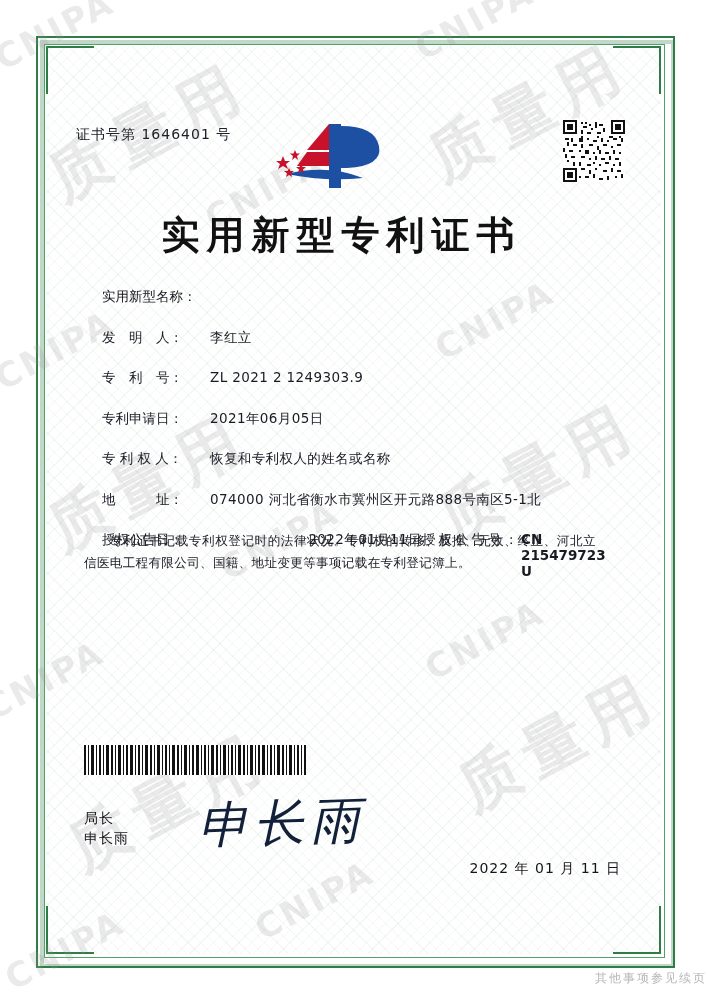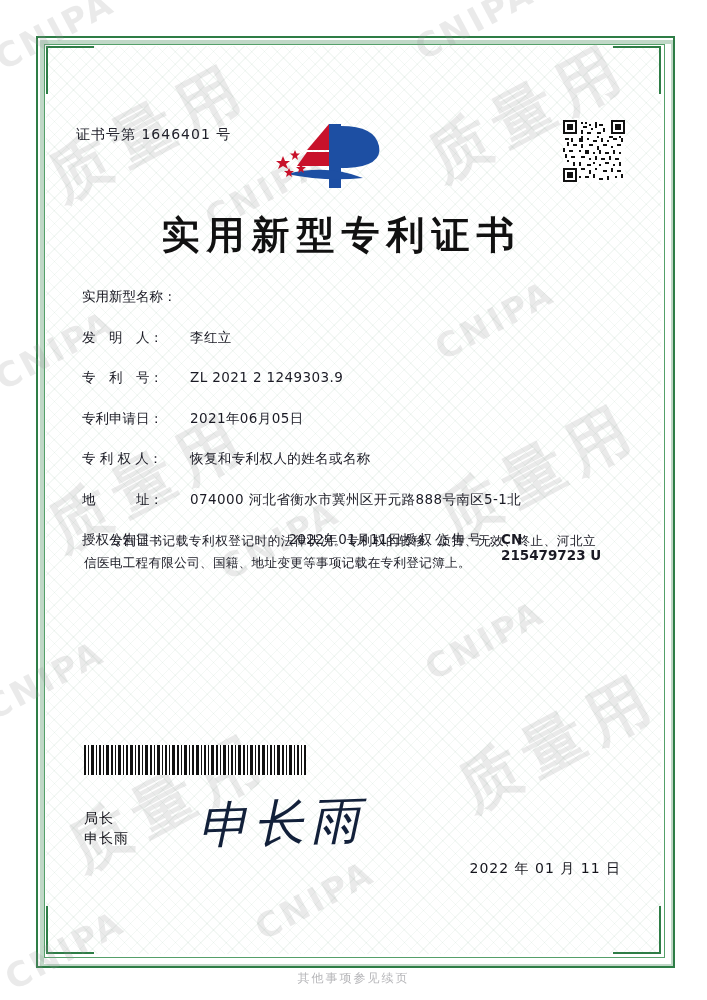--- a/index.html
+++ b/index.html
@@ -158,20 +158,21 @@
     top: 228px;
     width: 520px;
   }
   .field-row {
     display: flex;
     align-items: baseline;
     margin-bottom: 22.5px;
     font-size: 13.5px;
     color: #1a1a24;
     font-family: "DejaVu Sans", sans-serif;
+    margin-left: 20px;
   }
   .f-label {
     width: 108px;
     flex: 0 0 108px;
     letter-spacing: 0px;
     white-space: nowrap;
   }
   .f-value {
     flex: 1 1 auto;
     letter-spacing: 0.4px;
@@ -254,21 +255,21 @@
     color: #222;
     letter-spacing: 1px;
     font-family: "DejaVu Sans", sans-serif;
   }
 
   .footer-note {
     position: absolute;
     left: 0;
     right: 0;
     top: 970px;
-    text-align: center;
+    text-align: right;
     font-size: 12px;
     color: rgba(120,120,125,0.55);
     letter-spacing: 2px;
     z-index: 7;
     font-family: "DejaVu Sans", sans-serif;
   }
 </style>
 </head>
 <body>
 

